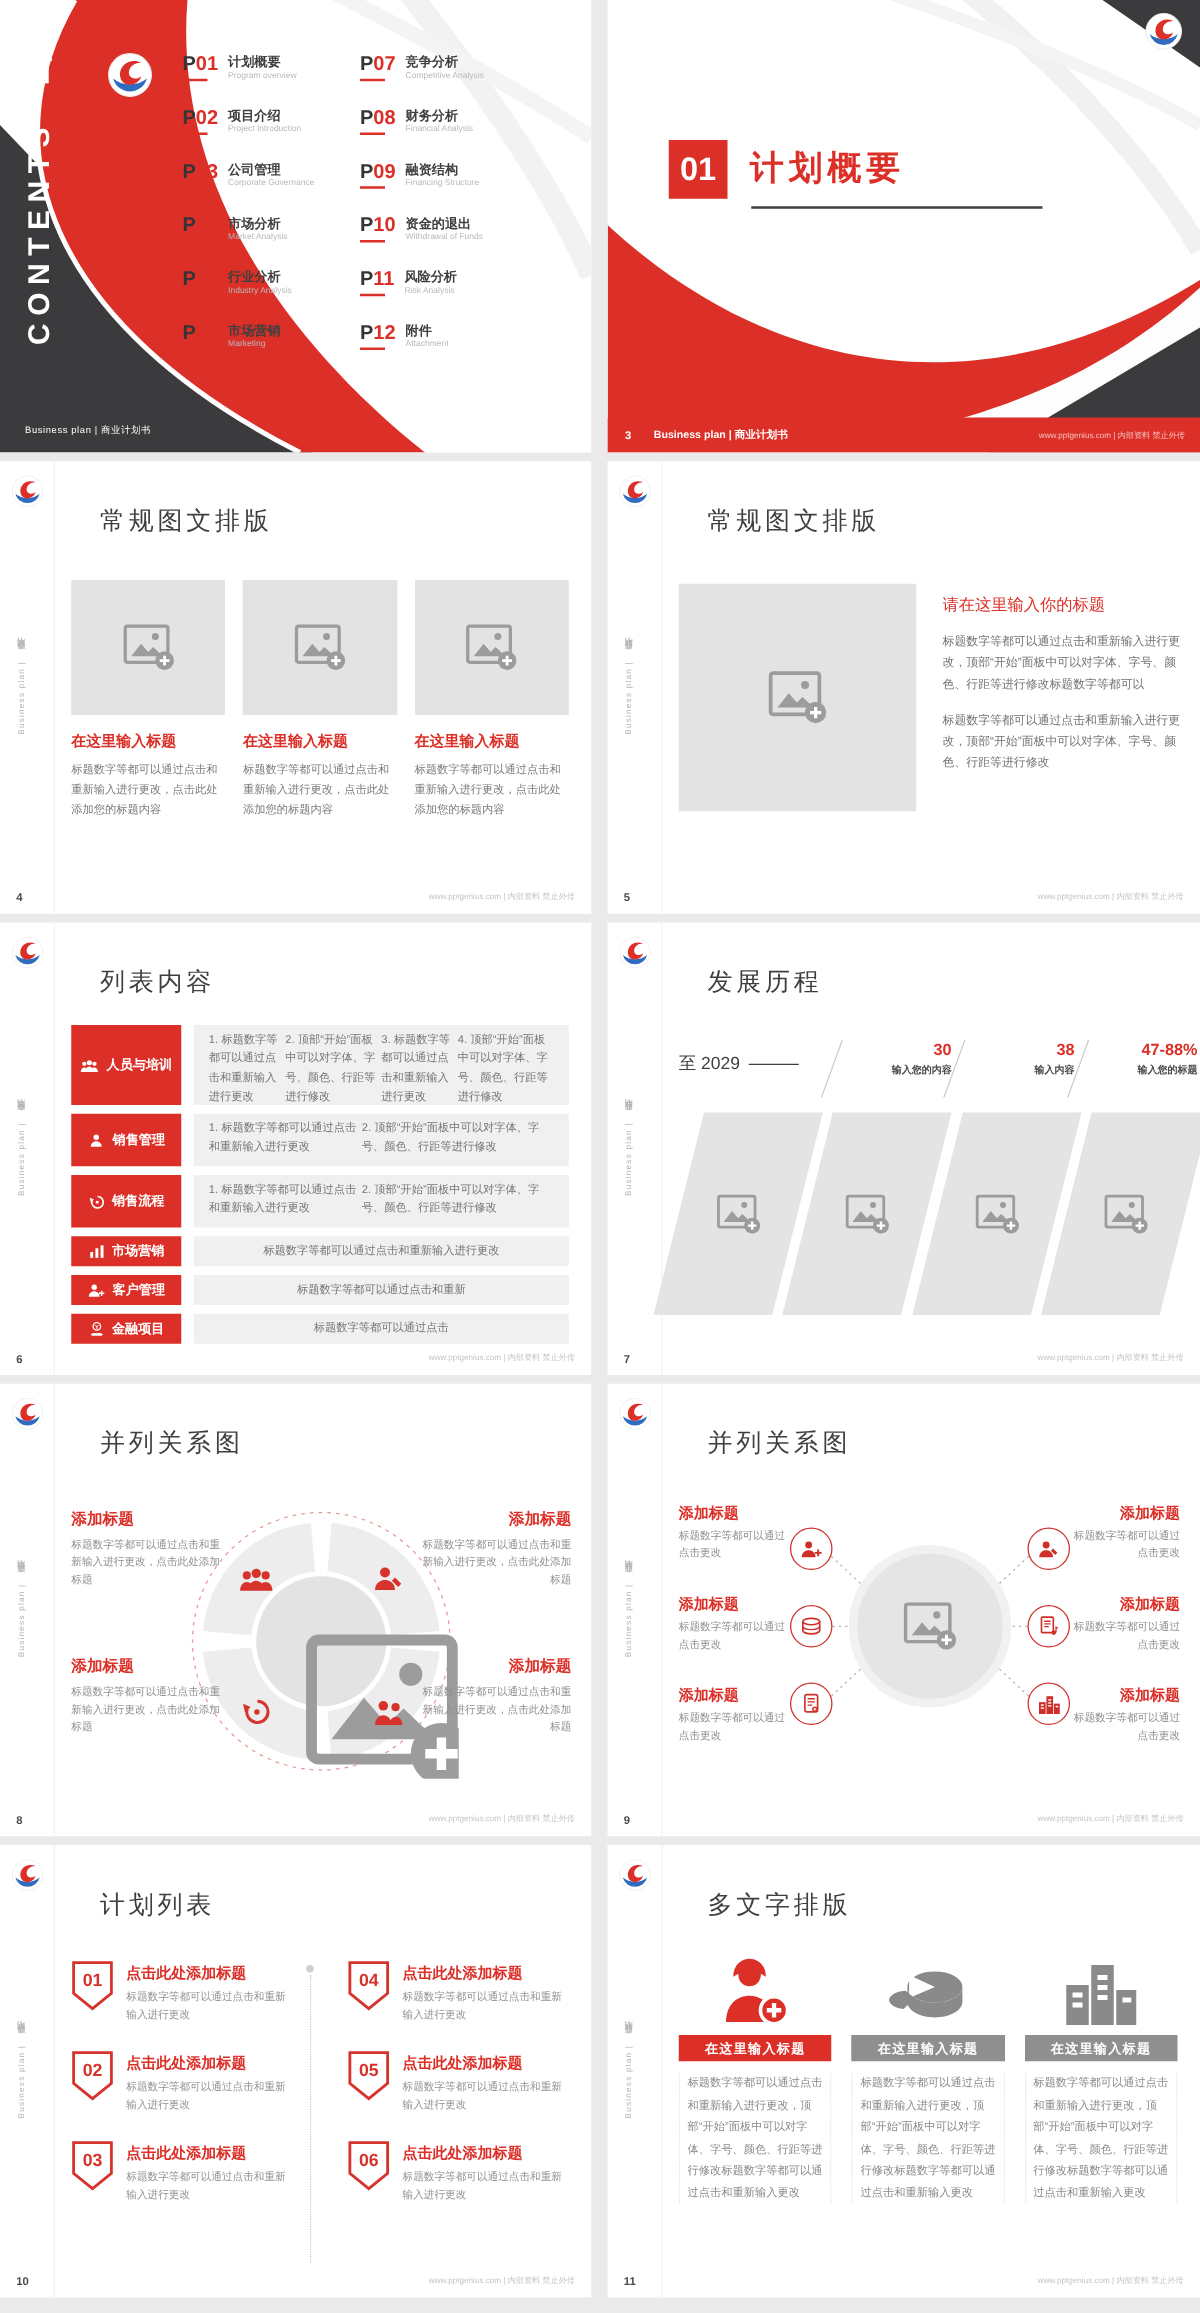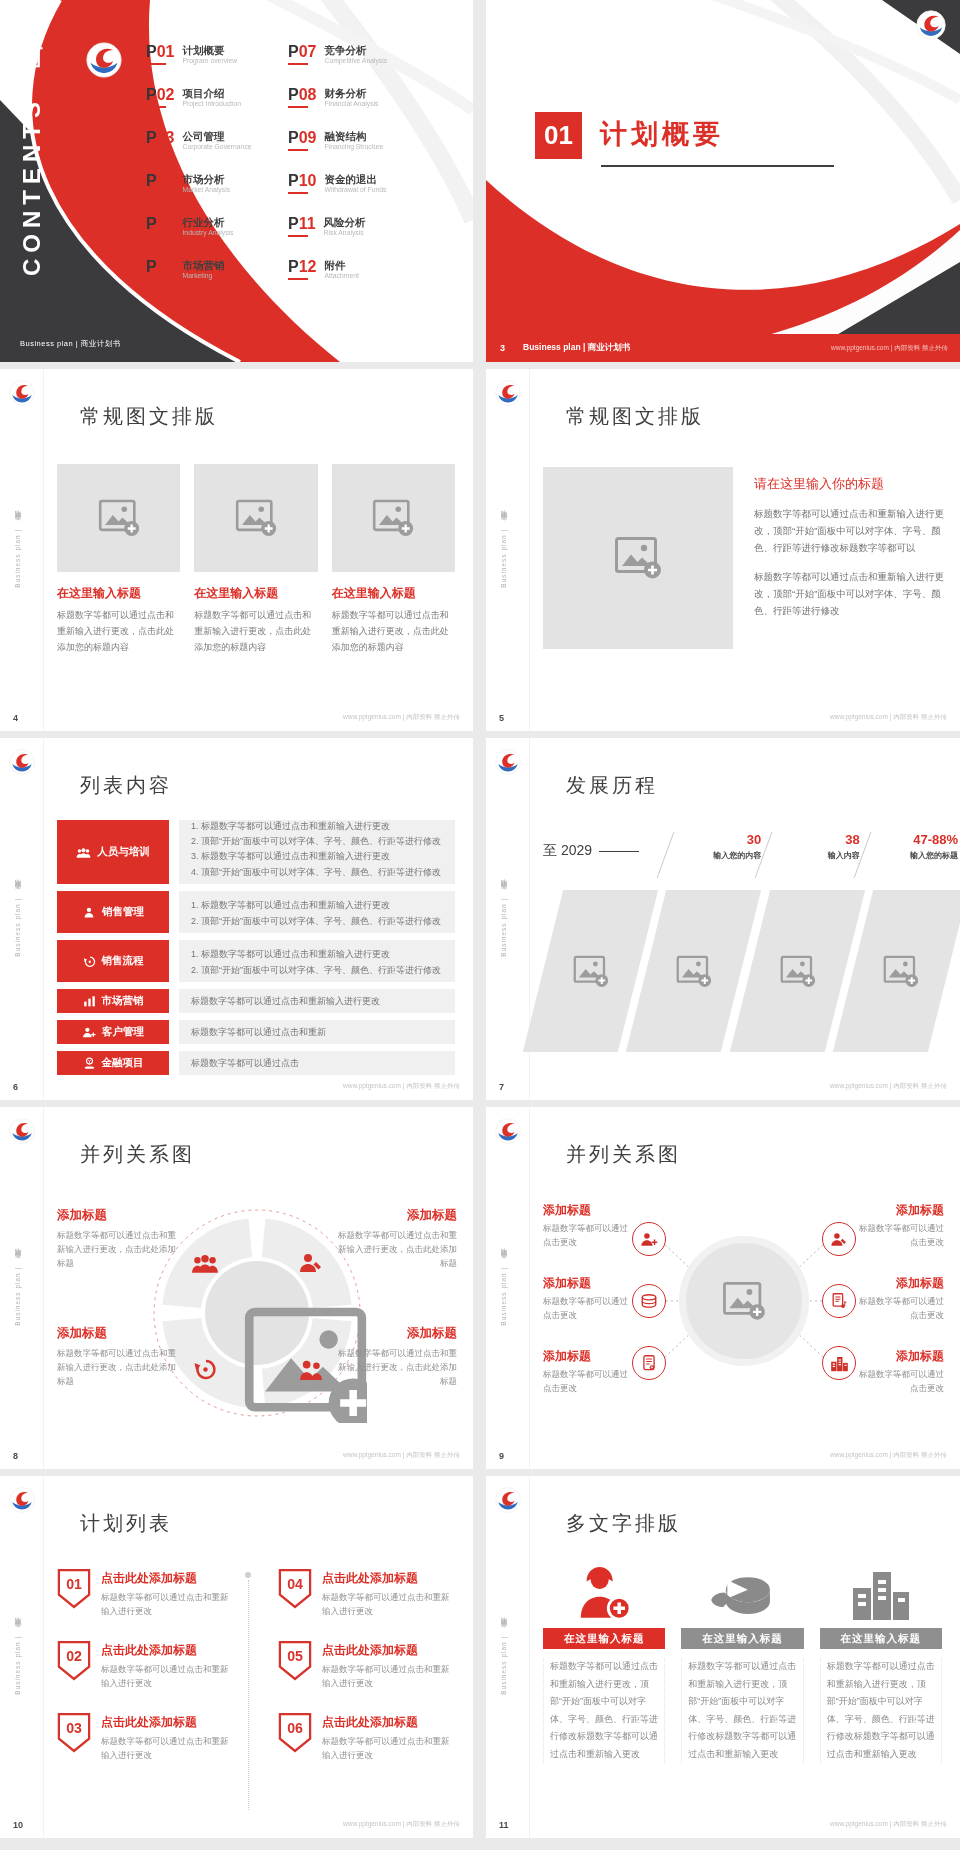--- a/index.html
+++ b/index.html
@@ -62,24 +62,24 @@
   
   .g4-ph{position:absolute;left:57px;top:98px;width:190px;height:182px;background:var(--ph);
     display:flex;align-items:center;justify-content:center;}
   .g4-right{position:absolute;left:268px;right:14px;top:106px;}
   .g4-right h4{font-size:13px;color:var(--red);font-weight:normal;}
   .g4-right p{margin-top:12px;font-size:9.5px;line-height:1.8;color:#737373;}
 
   
   .g5{position:absolute;left:57px;right:18px;top:82px;display:flex;flex-direction:column;gap:7px;}
   .g5 .row{display:flex;gap:10px;}
-  .g5 .tag{width:112px;flex:none;background:var(--red);color:#fff;display:flex;align-items:center;
+  .g5 .tag{width:88px;flex:none;background:var(--red);color:#fff;display:flex;align-items:center;
     justify-content:center;gap:6px;font-size:10.5px;font-weight:bold;}
   .g5 .txt{flex:1;background:#f0f0f0;color:#767676;font-size:9px;line-height:1.7;
-    display:flex;flex-direction:column;justify-content:flex-end;padding:4px 12px;}
+    display:flex;flex-direction:row;justify-content:center;padding:4px 12px;}
   .h64{height:64px;} .h42{height:42px;} .h24{height:24px;}
   .wic{color:#fff;}
 
   
   .g6{position:absolute;left:57px;right:2px;top:94px;}
   .g6-stats{display:flex;align-items:flex-start;height:48px;}
   .g6-year{width:120px;font-size:14px;color:#3f3f3f;padding-top:10px;white-space:nowrap;}
   .g6-dash{display:inline-block;width:40px;border-top:1.5px solid #3f3f3f;vertical-align:middle;margin-left:7px;}
   .g6-slash{width:1px;background:#c9c9c9;height:46px;transform:skewX(-20deg);margin:0 2px;}
   .g6-stat{flex:1;text-align:right;}

